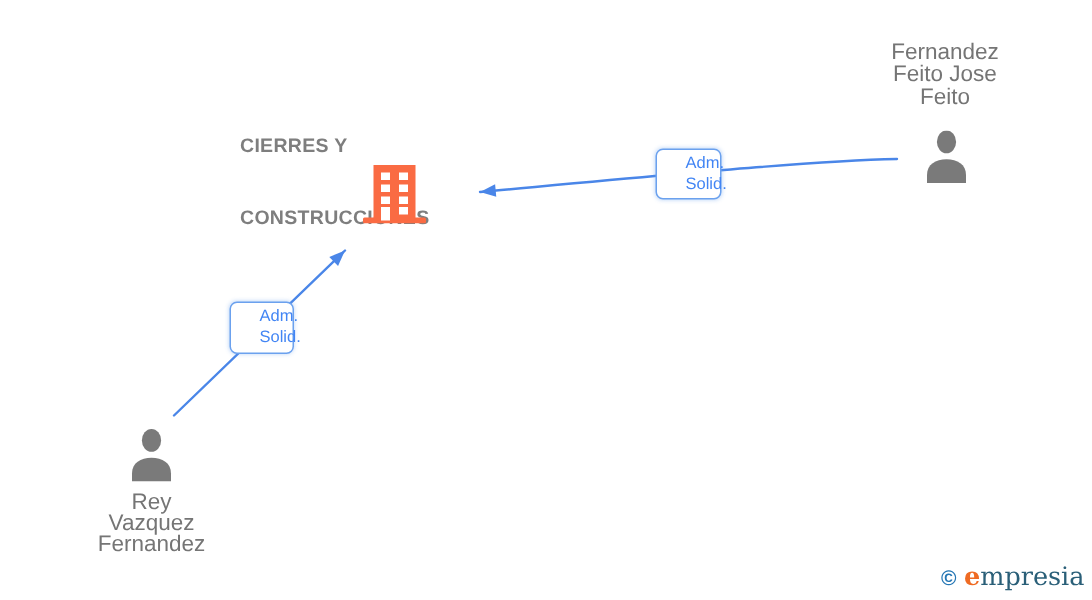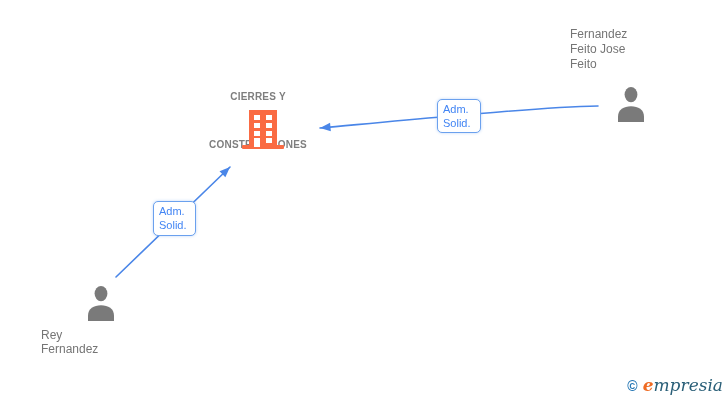--- a/index.html
+++ b/index.html
@@ -10,54 +10,54 @@
     position: relative;
     overflow: hidden;
   }
   .stage { position: absolute; inset: 0; }
 
   svg.edges { position: absolute; left: 0; top: 0; z-index: 1; }
   .edge { fill: none; stroke: #4a86e8; stroke-width: 1.6; stroke-linecap: round; }
 
   .company-title {
     position: absolute; left: 160px; top: 57px; width: 196px; z-index: 2;
-    font-size: 10px; font-weight: bold; line-height: 16px;
-    color: #7e7e7e; letter-spacing: .2px; text-align: center; white-space: pre;
+    font-size: 13px; font-weight: bold; line-height: 16px;
+    color: #7e7e7e; letter-spacing: .2px; text-align: left; white-space: pre;
   }
   .building-wrap { position: absolute; left: 240px; top: 110px; z-index: 2; }
 
   .person-name {
-    position: absolute; z-index: 2; width: 120px; text-align: left;
-    font-size: 12px; color: #757575;
+    position: absolute; z-index: 2; width: 120px; text-align: center;
+    font-size: 15px; color: #757575;
   }
   .person-name.fernandez { left: 570px; top: 27px; line-height: 15px; }
   .person-name.rey { left: 41px; top: 328px; line-height: 14px; }
   .person-icon { position: absolute; z-index: 2; }
   .person-icon.fernandez { left: 616px; top: 87px; }
   .person-icon.rey { left: 86px; top: 286px; }
   .person-icon svg path, .person-icon svg ellipse { fill: #7a7a7a; }
 
   .rel-label {
     position: absolute; z-index: 3; box-sizing: border-box;
     background: #ffffff;
     border: 1.5px solid #6ba1ee; border-radius: 5px;
     box-shadow: 0 0 3px rgba(107,161,238,.45);
     color: #4285f4; font-size: 11px; line-height: 14px;
-    padding: 2px 0 0 5px; text-align: left;
+    padding: 2px 0 0 19px; text-align: left;
   }
   .rel-label.r1 { left: 437px; top: 99px; width: 44px; height: 34px; }
   .rel-label.r2 { left: 153px; top: 201px; width: 43px; height: 35px; }
 
   .watermark {
     position: absolute; right: 5px; bottom: 5px; z-index: 2;
     display: flex; align-items: baseline; gap: 5px;
     text-decoration: none; cursor: pointer;
   }
   .wm-c { color: #2577b5; font-size: 14px; font-weight: bold; }
-  .wm-brand { font-family: "DejaVu Serif", serif; font-style: italic; font-size: 17px; }
+  .wm-brand { font-family: "DejaVu Serif", serif; font-size: 17px; }
   .wm-e { color: #ef6b23; font-weight: bold; }
   .wm-rest { color: #2a5f78; }
 </style>
 </head>
 <body>
 
 <div class="stage">
 
   <svg class="edges" width="728" height="400" viewBox="0 0 728 400">
     <defs>
@@ -103,20 +103,21 @@
   </div>
 
   <div class="person-icon rey">
     <svg width="30" height="35" viewBox="0 0 30 35">
       <ellipse cx="15" cy="7.6" rx="6.4" ry="7.6"></ellipse>
       <path d="M2,35 v-5.4 c0,-6.9 5.8,-10.4 13,-10.4 s13,3.5 13,10.4 V35 z"></path>
     </svg>
   </div>
   <div class="person-name rey">
     <div>Rey</div>
+    <div>Vazquez</div>
     <div>Fernandez</div>
   </div>
 
   <div class="rel-label r1">
     <div>Adm.</div>
     <div>Solid.</div>
   </div>
   <div class="rel-label r2">
     <div>Adm.</div>
     <div>Solid.</div>

